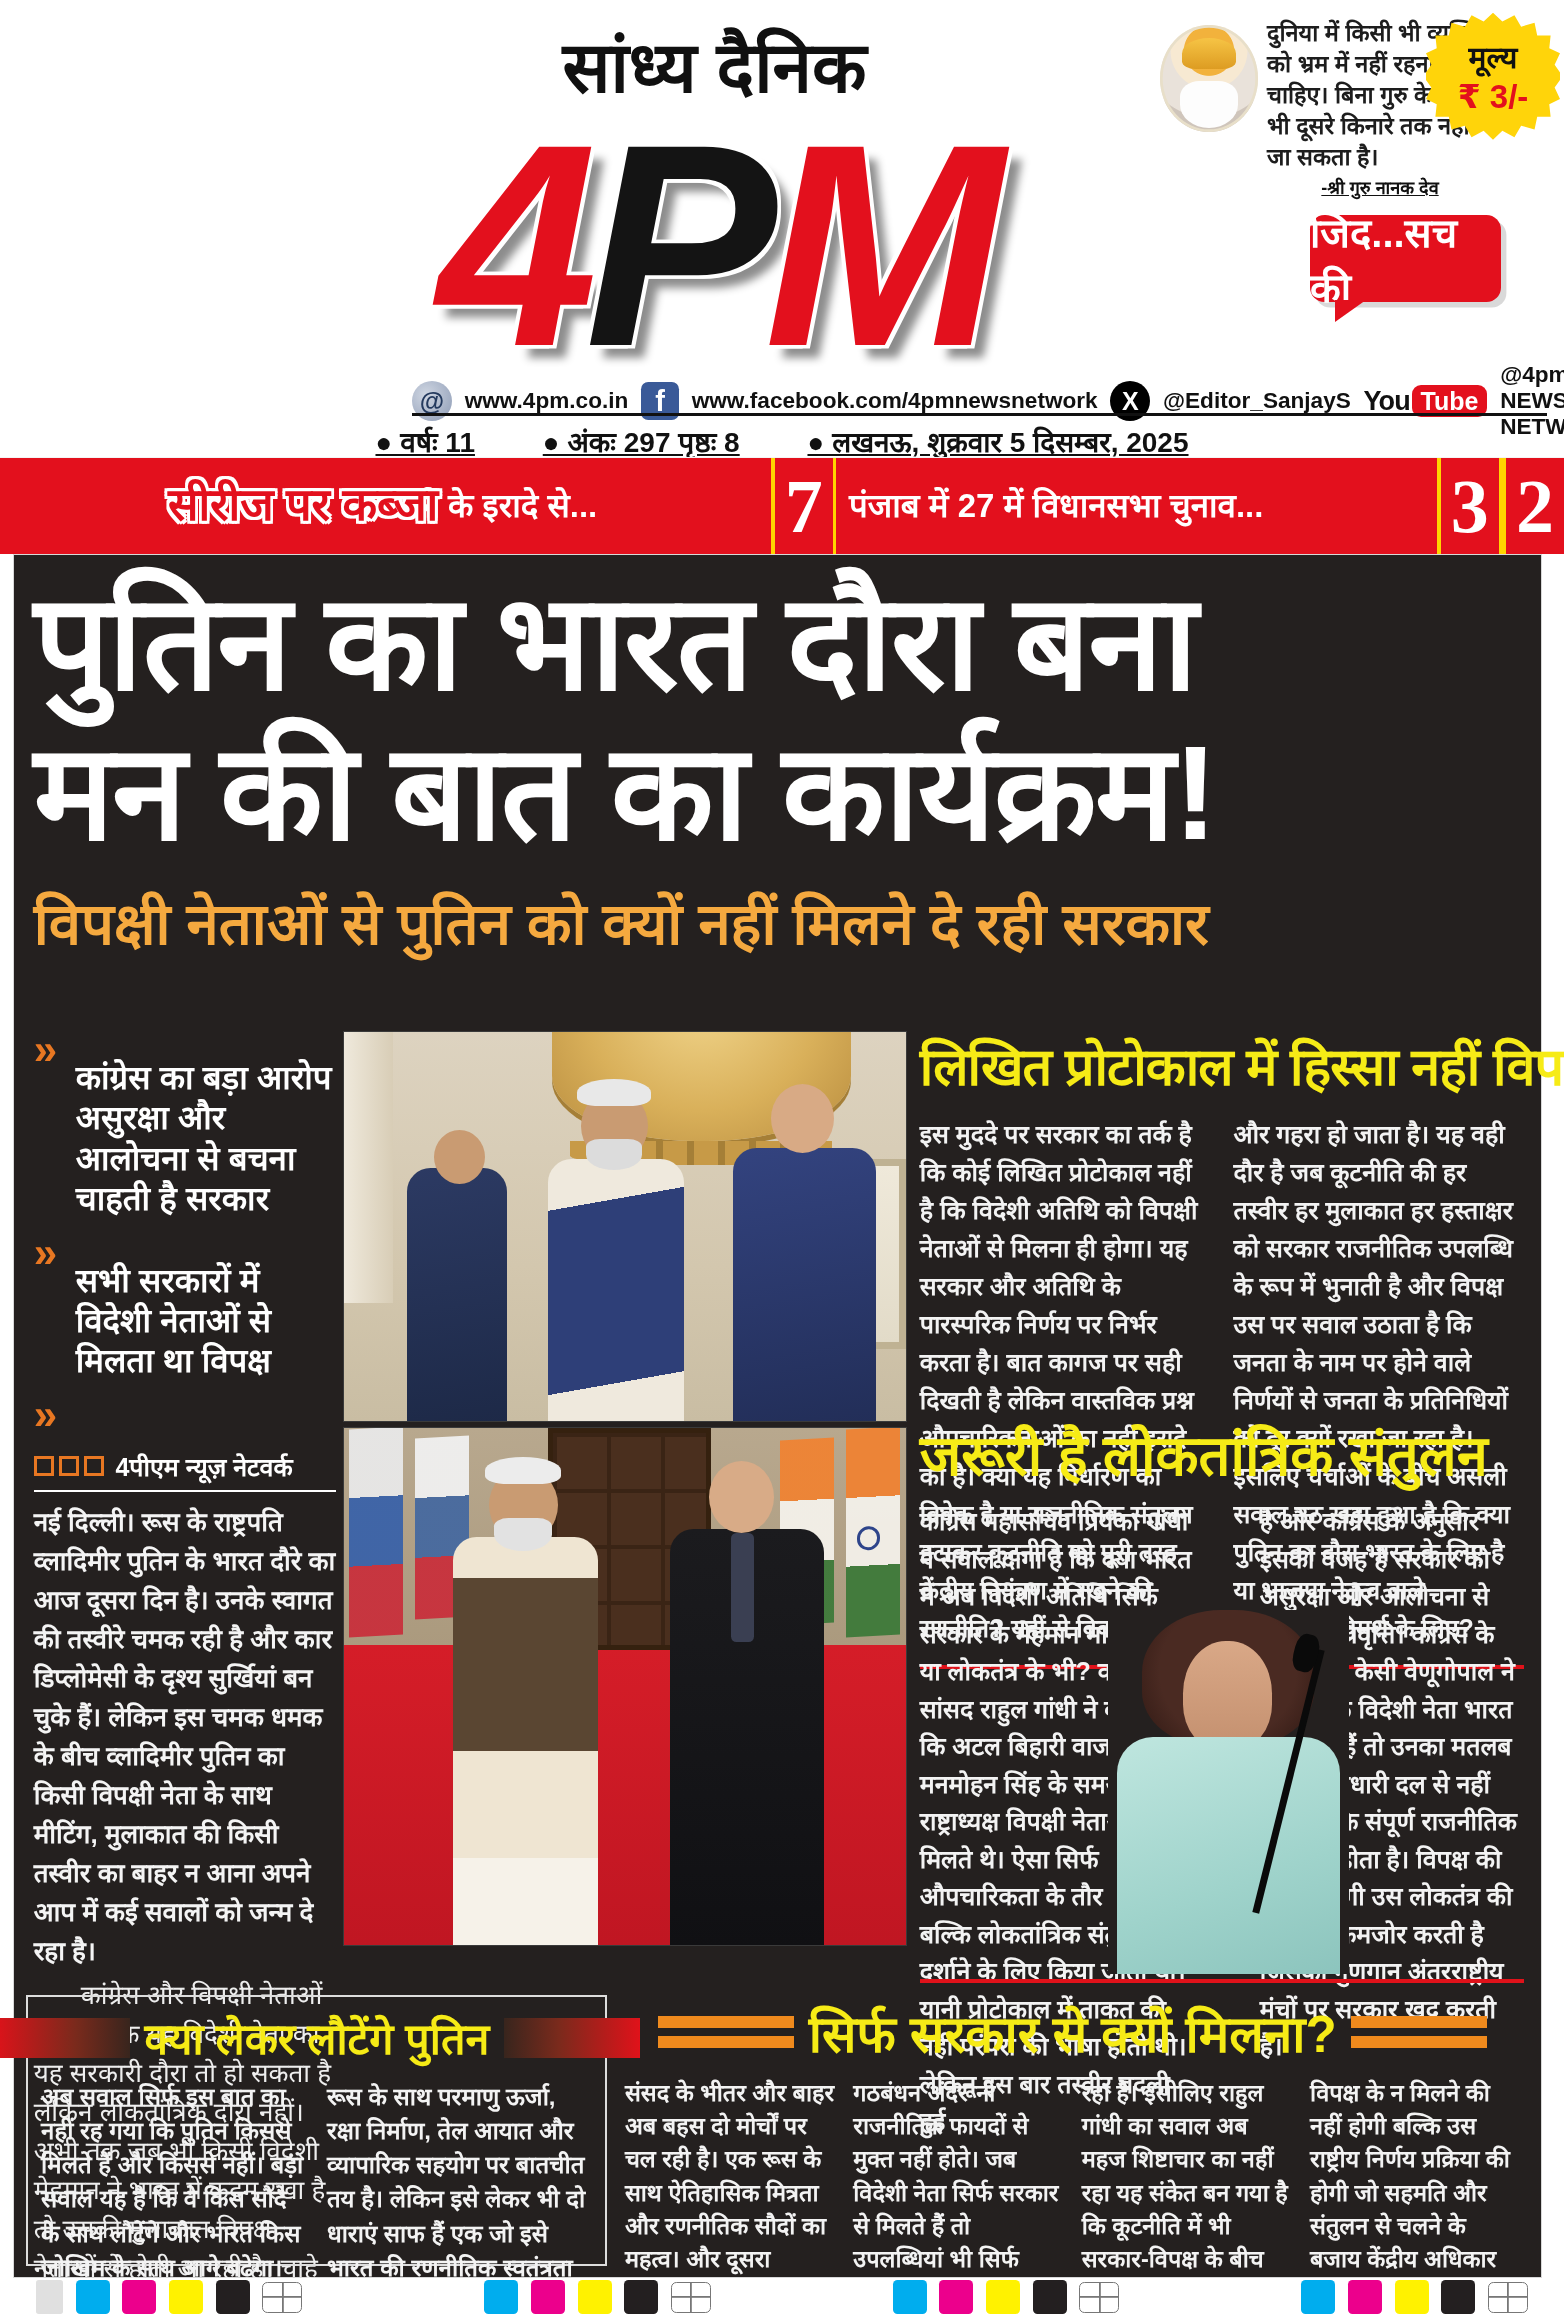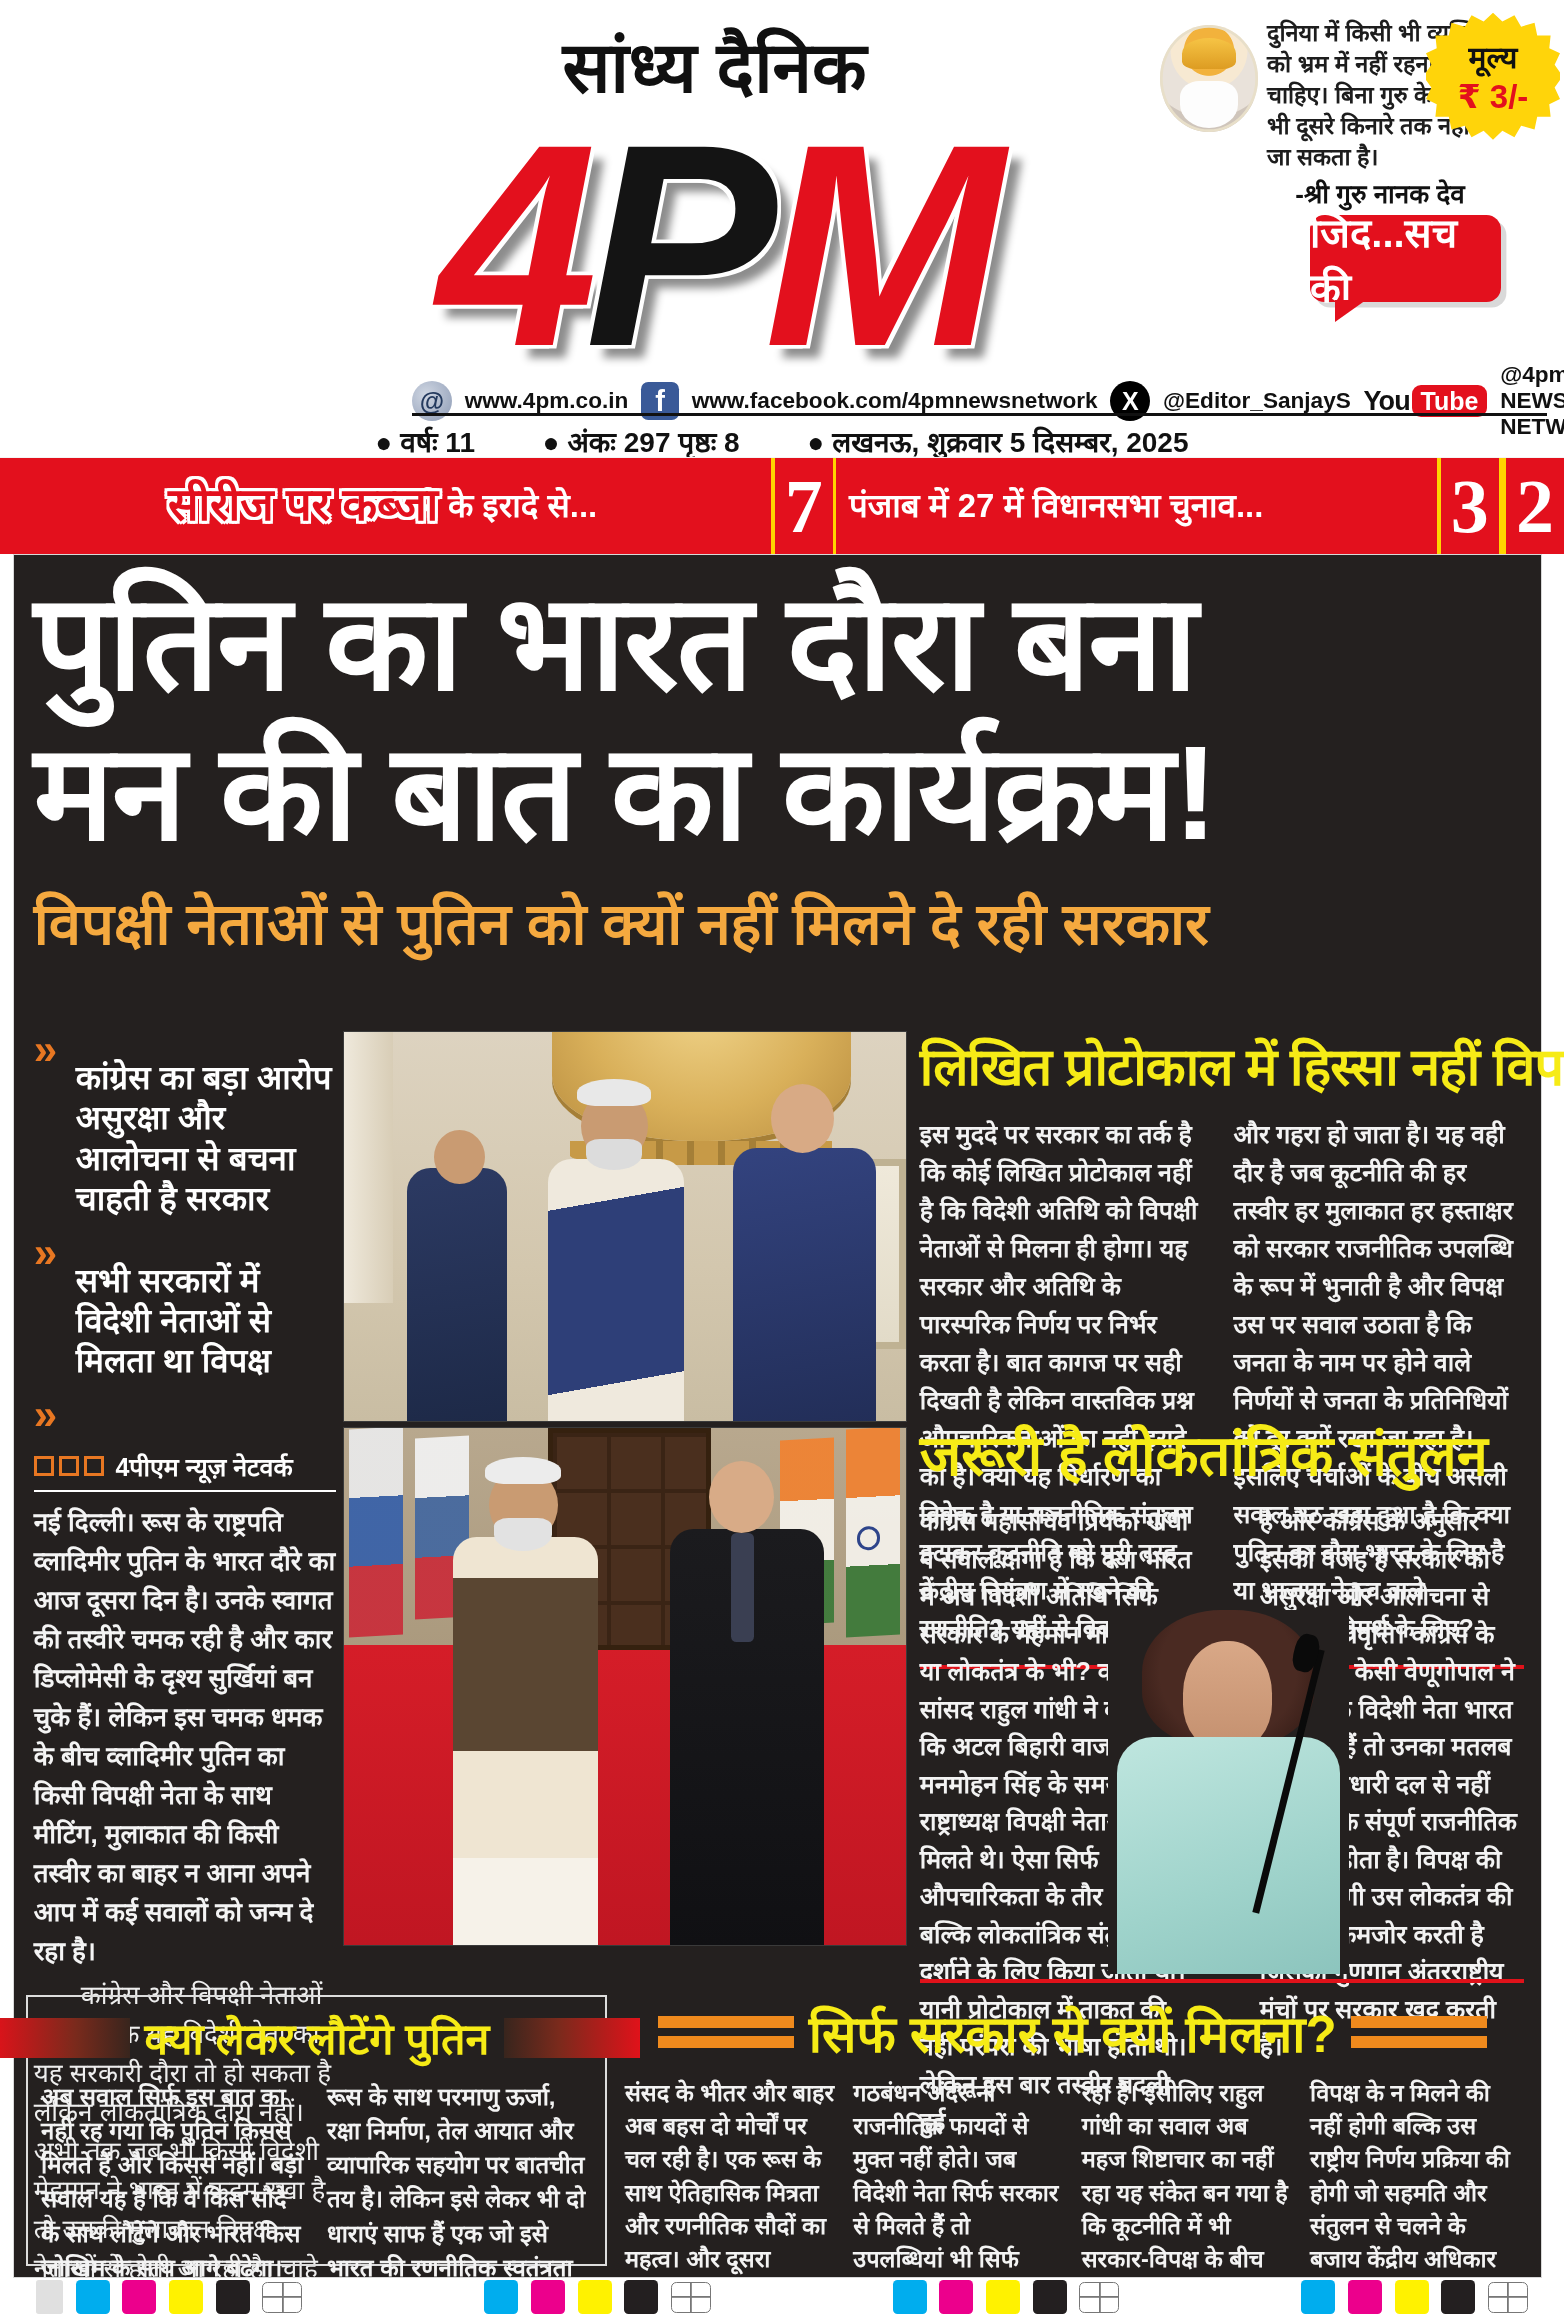--- a/index.html
+++ b/index.html
@@ -38,21 +38,21 @@
   .logo-black { color:#141414; }
 
   
   .quote-box { position:absolute; left:1160px; top:18px; width:308px; }
   .guru-avatar { position:absolute; left:0; top:7.2px; width:98px; height:107px; border-radius:50%;
       background:radial-gradient(circle at 50% 24%,#f2b23c 0 26%,#f7e9d2 27% 40%,#e9e2da 41% 70%,#cfc5bb 71%);
       box-shadow:0 0 0 2.7px #e8dfc9 inset; }
   .guru-beard { position:absolute; left:20px; top:56px; width:58px; height:47px; background:#fdfdfd; border-radius:40% 40% 60% 60%; }
   .guru-turban { position:absolute; left:22px; top:12.7px; width:54px; height:31px; background:linear-gradient(180deg,#f6c445,#dd9c22); border-radius:60% 60% 30% 30%; }
   .quote-text { margin-left:107px; width:226px; font-size:23.5px; line-height:1.32; font-weight:bold; color:#1d1d1d; }
-  .quote-author { margin-left:107px; width:226px; text-align:center; font-size:26px; font-weight:900; color:#111; margin-top:1.8px; }
+  .quote-author { margin-left:107px; width:226px; text-align:center; font-size:18px; font-weight:900; color:#111; margin-top:1.8px;text-decoration:underline; }
 
   
   .price-burst { position:absolute; left:1426px; top:12.7px; width:134px; height:127px; background:#ffd40a; display:flex; flex-direction:column; align-items:center; justify-content:center;
       clip-path:polygon(50% 0%,57% 7%,66% 2%,71% 11%,81% 8%,83% 18%,93% 18%,92% 28%,100% 32%,96% 41%,102% 50%,96% 59%,100% 68%,92% 72%,93% 82%,83% 82%,81% 92%,71% 89%,66% 98%,57% 93%,50% 100%,43% 93%,34% 98%,29% 89%,19% 92%,17% 82%,7% 82%,8% 72%,0% 68%,4% 59%,-2% 50%,4% 41%,0% 32%,8% 28%,7% 18%,17% 18%,19% 8%,29% 11%,34% 2%,43% 7%); }
   .price-label { font-size:30px; font-weight:900; color:#111; }
   .price-value { font-size:33px; font-weight:900; color:#e3101d; }
 
   
   .tagline { position:absolute; left:1310px; top:215px; width:191px; height:87px; background:#e3101d; border-radius:14.5px;
       display:flex; align-items:center; justify-content:center; box-shadow:5.4px 5.4px 0 rgba(0,0,0,.15); }
@@ -65,21 +65,21 @@
   .ic-mail { width:40px; height:40px; border-radius:50%; background:radial-gradient(circle at 35% 35%,#cfd6e2,#8d9bb5); color:#243a5e; font-size:25px; font-weight:900; }
   .ic-fb { width:38px; height:38px; border-radius:7.2px; background:#3a5a98; color:#fff; font-size:29px; font-weight:900; }
   .ic-x { width:40px; height:40px; border-radius:50%; background:#000; color:#fff; font-size:25px; font-weight:900; }
   .yt { display:inline-flex; align-items:center; gap:1.8px; }
   .yt-you { font-size:27px; font-weight:900; color:#111; letter-spacing:-0.9px; }
   .yt-tube { background:#e3101d; color:#fff; font-size:25px; font-weight:900; padding:1.8px 9px; border-radius:9px; }
   .social-underline { position:absolute; left:412px; top:413px; width:1135px; height:2.7px; background:#111; }
 
   
   .issue-row { position:absolute; left:0; top:422px; width:1564px; text-align:center; font-size:28px; font-weight:900; color:#111; }
-  .issue-row span { margin:0 30px; }
+  .issue-row span { margin:0 30px;text-decoration:underline; }
 
   
   .teaser-bar { position:absolute; left:0; top:457px; width:1564px; height:97px; background:#e3101d; display:flex; align-items:stretch; z-index:1; border-top:1.8px solid #f4f4f4; }
   .teaser-spacer { width:369px; flex:0 0 auto; }
   .teaser-text { flex:1 1 auto; display:flex; align-items:center; padding:0 12.7px; color:#fff; font-size:33px; font-weight:900; line-height:1.05; }
   .teaser-sep { width:3.6px; background:#ffd400; flex:0 0 auto; }
   .teaser-num { width:58px; flex:0 0 auto; display:flex; align-items:center; justify-content:center; color:#fff; font-size:76px; font-weight:900; font-family:"Liberation Serif","DejaVu Serif",serif; }
 
   
   .main { position:absolute; left:12.7px; top:554px; width:1529px; height:1724px; background:#24201f; border:1.8px solid #d8d8d8; }

